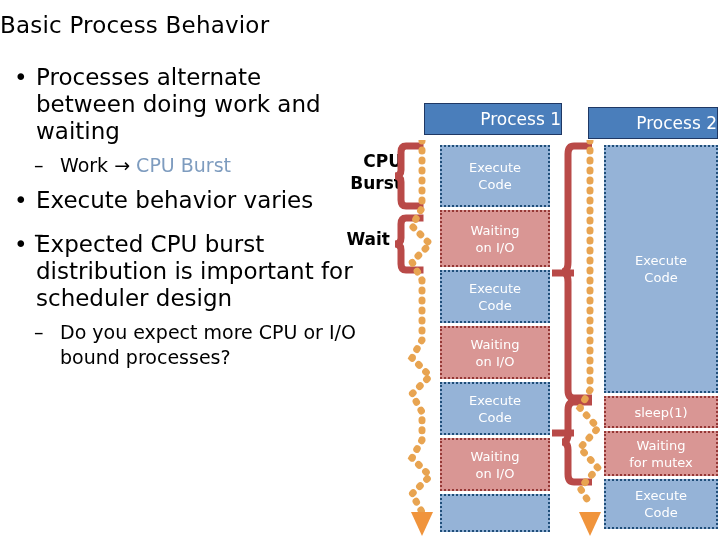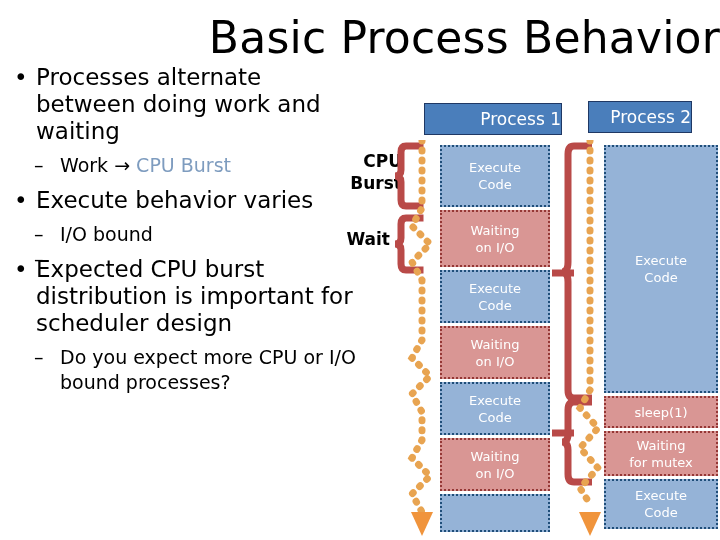--- a/index.html
+++ b/index.html
@@ -14,22 +14,22 @@
     position: relative;
     width: 720px; height: 540px;
     background: #ffffff;
   }
 
   
   #title {
     position: absolute;
     left: 0; top: 12px;
     width: 720px;
-    text-align: right;
-    font-size: 44px;
+    text-align: left;
+    font-size: 23px;
     color: #000000;
     letter-spacing: 0.2px;
     white-space: nowrap;
   }
 
   
   #bullets {
     position: absolute;
     left: 6px; top: 64px;
     width: 350px;
@@ -91,21 +91,21 @@
     position: absolute;
     background: #4A7EBB;
     border: 1px solid #1F3864;
     color: #ffffff;
     font-size: 17px;
     text-align: right;
     line-height: 30px;
     height: 32px;
   }
   #hdr1 { left: 424px; top: 103px; width: 138px; }
-  #hdr2 { left: 588px; top: 101px; width: 104px; }
+  #hdr2 { left: 588px; top: 107px; width: 130px; }
 
   .col { position: absolute; }
   #col1 { left: 440px; top: 145px; width: 110px; }
   #col2 { left: 604px; top: 145px; width: 114px; }
 
   .blk {
     position: relative;
     width: 100%;
     margin-bottom: 3px;
     color: #ffffff;
@@ -160,21 +160,20 @@
 
     <div class="l1">
       <span class="bullet-dot">•</span>
       <span>Execute behavior varies</span>
     </div>
 
     <div class="gap-s"></div>
 
     <div class="l2">
       <span class="dash">–</span>
-      <span>I/O bound</span>
     </div>
 
     <div class="l2">
       <span class="dash">–</span>
     </div>
 
     <div class="gap-m"></div>
 
     <div class="l1">
       <span class="bullet-dot">•</span>

